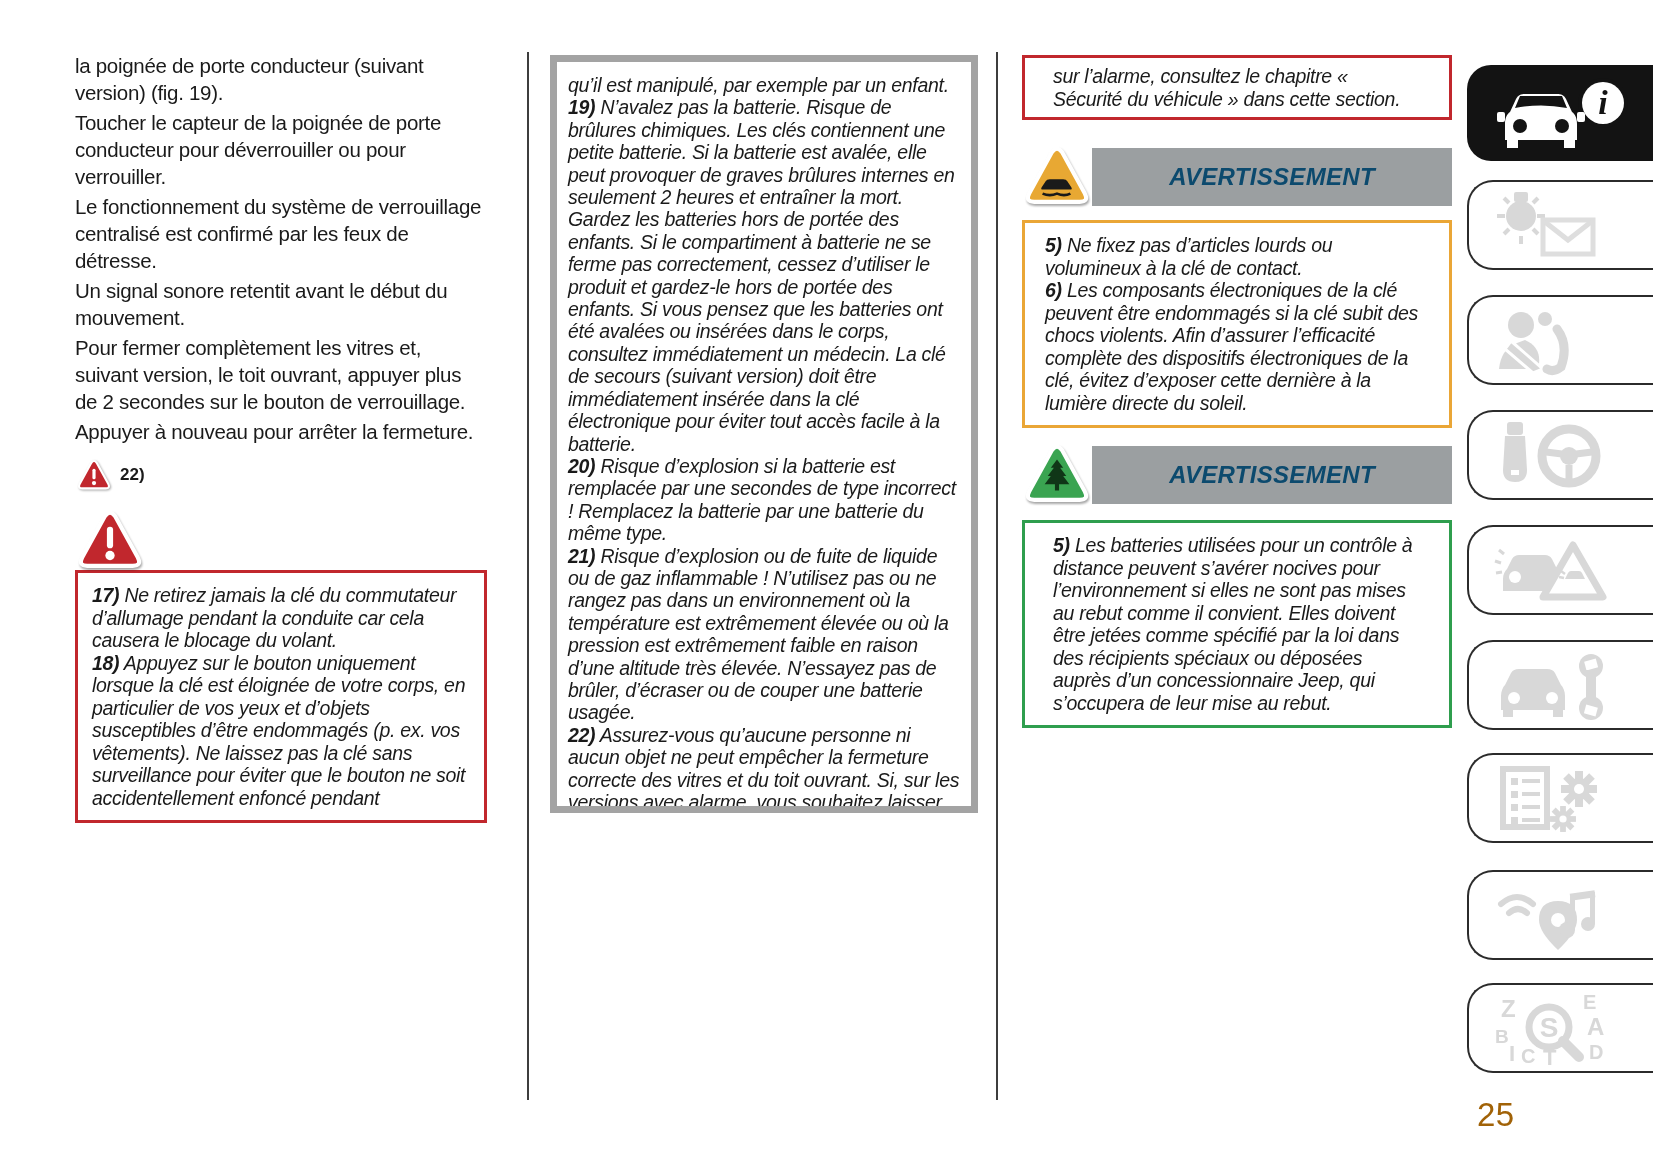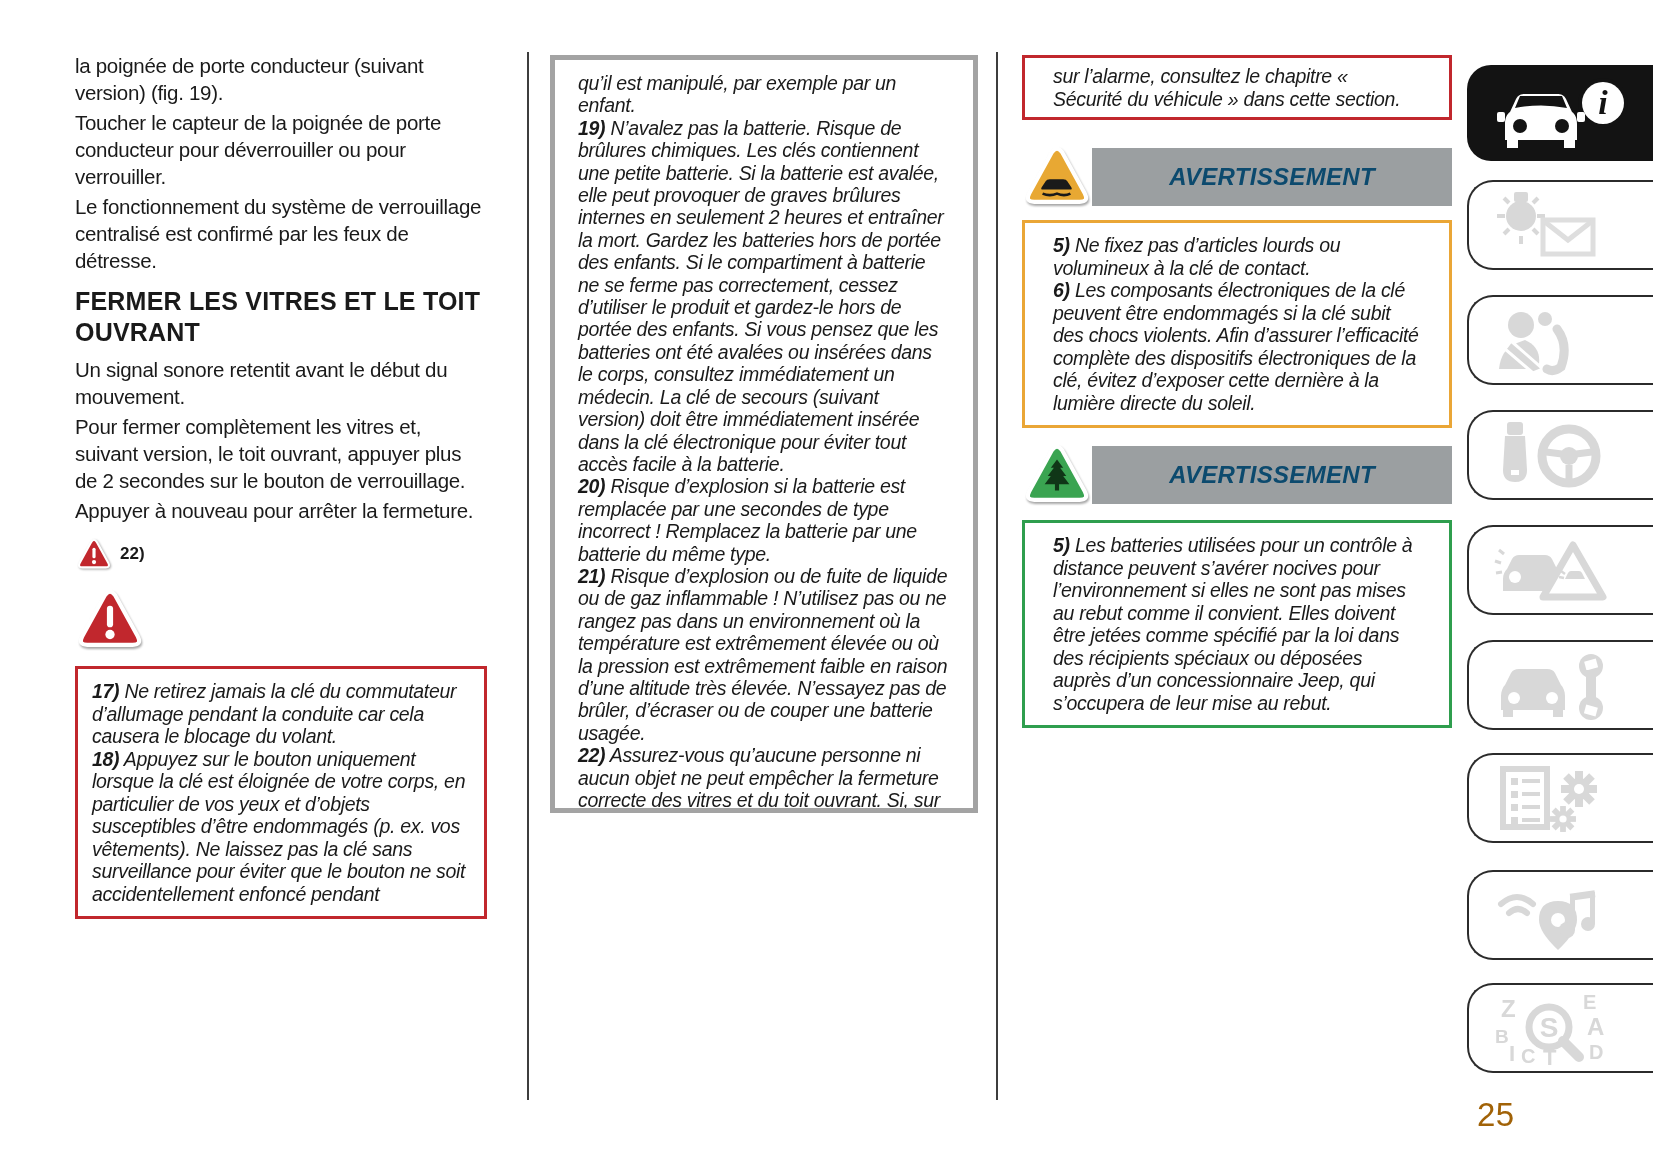--- a/index.html
+++ b/index.html
@@ -24,41 +24,41 @@
 
   .warnbar { display:flex; height:58px; margin-top:22px; }
   .warnbar .iconcell { width:70px; background:#ffffff; position:relative; flex:0 0 auto; }
   .warnbar .iconcell svg { position:absolute; left:2px; top:-4px; filter: drop-shadow(1px 2px 1px rgba(0,0,0,0.35)); }
   .warnbar .titlecell {
     flex:1; background:#9b9fa1; color:#0c4a6e;
     font-style:italic; font-weight:bold; font-size:24px; letter-spacing:0.3px;
     display:flex; align-items:center; justify-content:center;text-align:right;
   }
 
-  .wbox { border:3px solid #c1272d; padding:11px 14px; margin-top:17px; }
+  .wbox { border:3px solid #c1272d; padding:11px 14px; }
   .wbox p { font-style:italic; font-size:19.5px; line-height:22.5px; letter-spacing:-0.3px; }
   .wbox .wnum { font-weight:bold; }
 
   .vdiv { position:absolute; top:52px; width:2px; height:1048px; background:#3d3d3d; }
   .vdiv.d1 { left:527px; }
   .vdiv.d2 { left:996px; }
 
   .col2box {
     position:absolute; left:550px; top:55px; width:428px; height:758px;
-    border:5px solid #a3a3a3; padding:12px 23px; overflow:hidden;
+    border:7px solid #a3a3a3; padding:12px 11px; overflow:hidden;
   }
   .col2box p { font-style:italic; font-size:19.5px; line-height:22.4px; letter-spacing:-0.3px; }
   .col2box .wnum { font-weight:bold; }
 
   .col3 { position:absolute; left:1022px; top:55px; width:430px; }
   .col3 .contbox { border:3px solid #c1272d; padding:7px 28px; }
   .col3 .contbox p { font-style:italic; font-size:19.5px; line-height:22.5px; letter-spacing:-0.3px; }
   .col3 .warnbar { margin-top:28px; }
   .col3 .warnbar.second { margin-top:18px; }
-  .ybox { border:3px solid #eaa636; padding:11px 28px; margin-top:14px; }
+  .ybox { border:3px solid #eaa636; padding:11px 20px; margin-top:14px; }
   .gbox { border:3px solid #2f9e4e; padding:11px 28px; margin-top:16px; }
   .ybox p, .gbox p { font-style:italic; font-size:19.5px; line-height:22.5px; letter-spacing:-0.3px; }
   .ybox .wnum, .gbox .wnum { font-weight:bold; }
 
   
   .sidebar { position:absolute; left:1467px; top:0; width:186px; height:1165px; }
   .tab {
     position:absolute; left:0; width:190px; height:90px;
     border:2px solid #2b2b2b; border-right:none;
     border-radius:26px 0 0 26px;
@@ -75,21 +75,20 @@
 </style>
 </head>
 <body>
 
 <div class="page">
 
   <section class="col1">
     <p class="body">la poignée de porte conducteur (suivant version) (fig. 19).</p>
     <p class="body">Toucher le capteur de la poignée de porte conducteur pour déverrouiller ou pour verrouiller.</p>
     <p class="body">Le fonctionnement du système de verrouillage centralisé est confirmé par les feux de détresse.</p>
-    <h2 class="big-heading">FERMER LES VITRES ET LE TOIT OUVRANT</h2>
     <p class="body">Un signal sonore retentit avant le début du mouvement.</p>
     <p class="body">Pour fermer complètement les vitres et, suivant version, le toit ouvrant, appuyer plus de 2 secondes sur le bouton de verrouillage.</p>
     <p class="body">Appuyer à nouveau pour arrêter la fermeture.</p>
 
     <div class="note-ref">
       <svg width="34" height="31" viewBox="0 0 64 58" style="filter:drop-shadow(1px 1px 1px rgba(0,0,0,0.35));">
         <path d="M27 7 q5-7 10 0 l22 40 q4 8-5 8 h-44 q-9 0-5-8 z" fill="#c1272d" stroke="#ffffff" stroke-width="4" stroke-linejoin="round"></path>
         <rect x="29" y="18" width="6" height="20" rx="3" fill="#ffffff"></rect>
         <circle cx="32" cy="45" r="4" fill="#ffffff"></circle>
       </svg>

